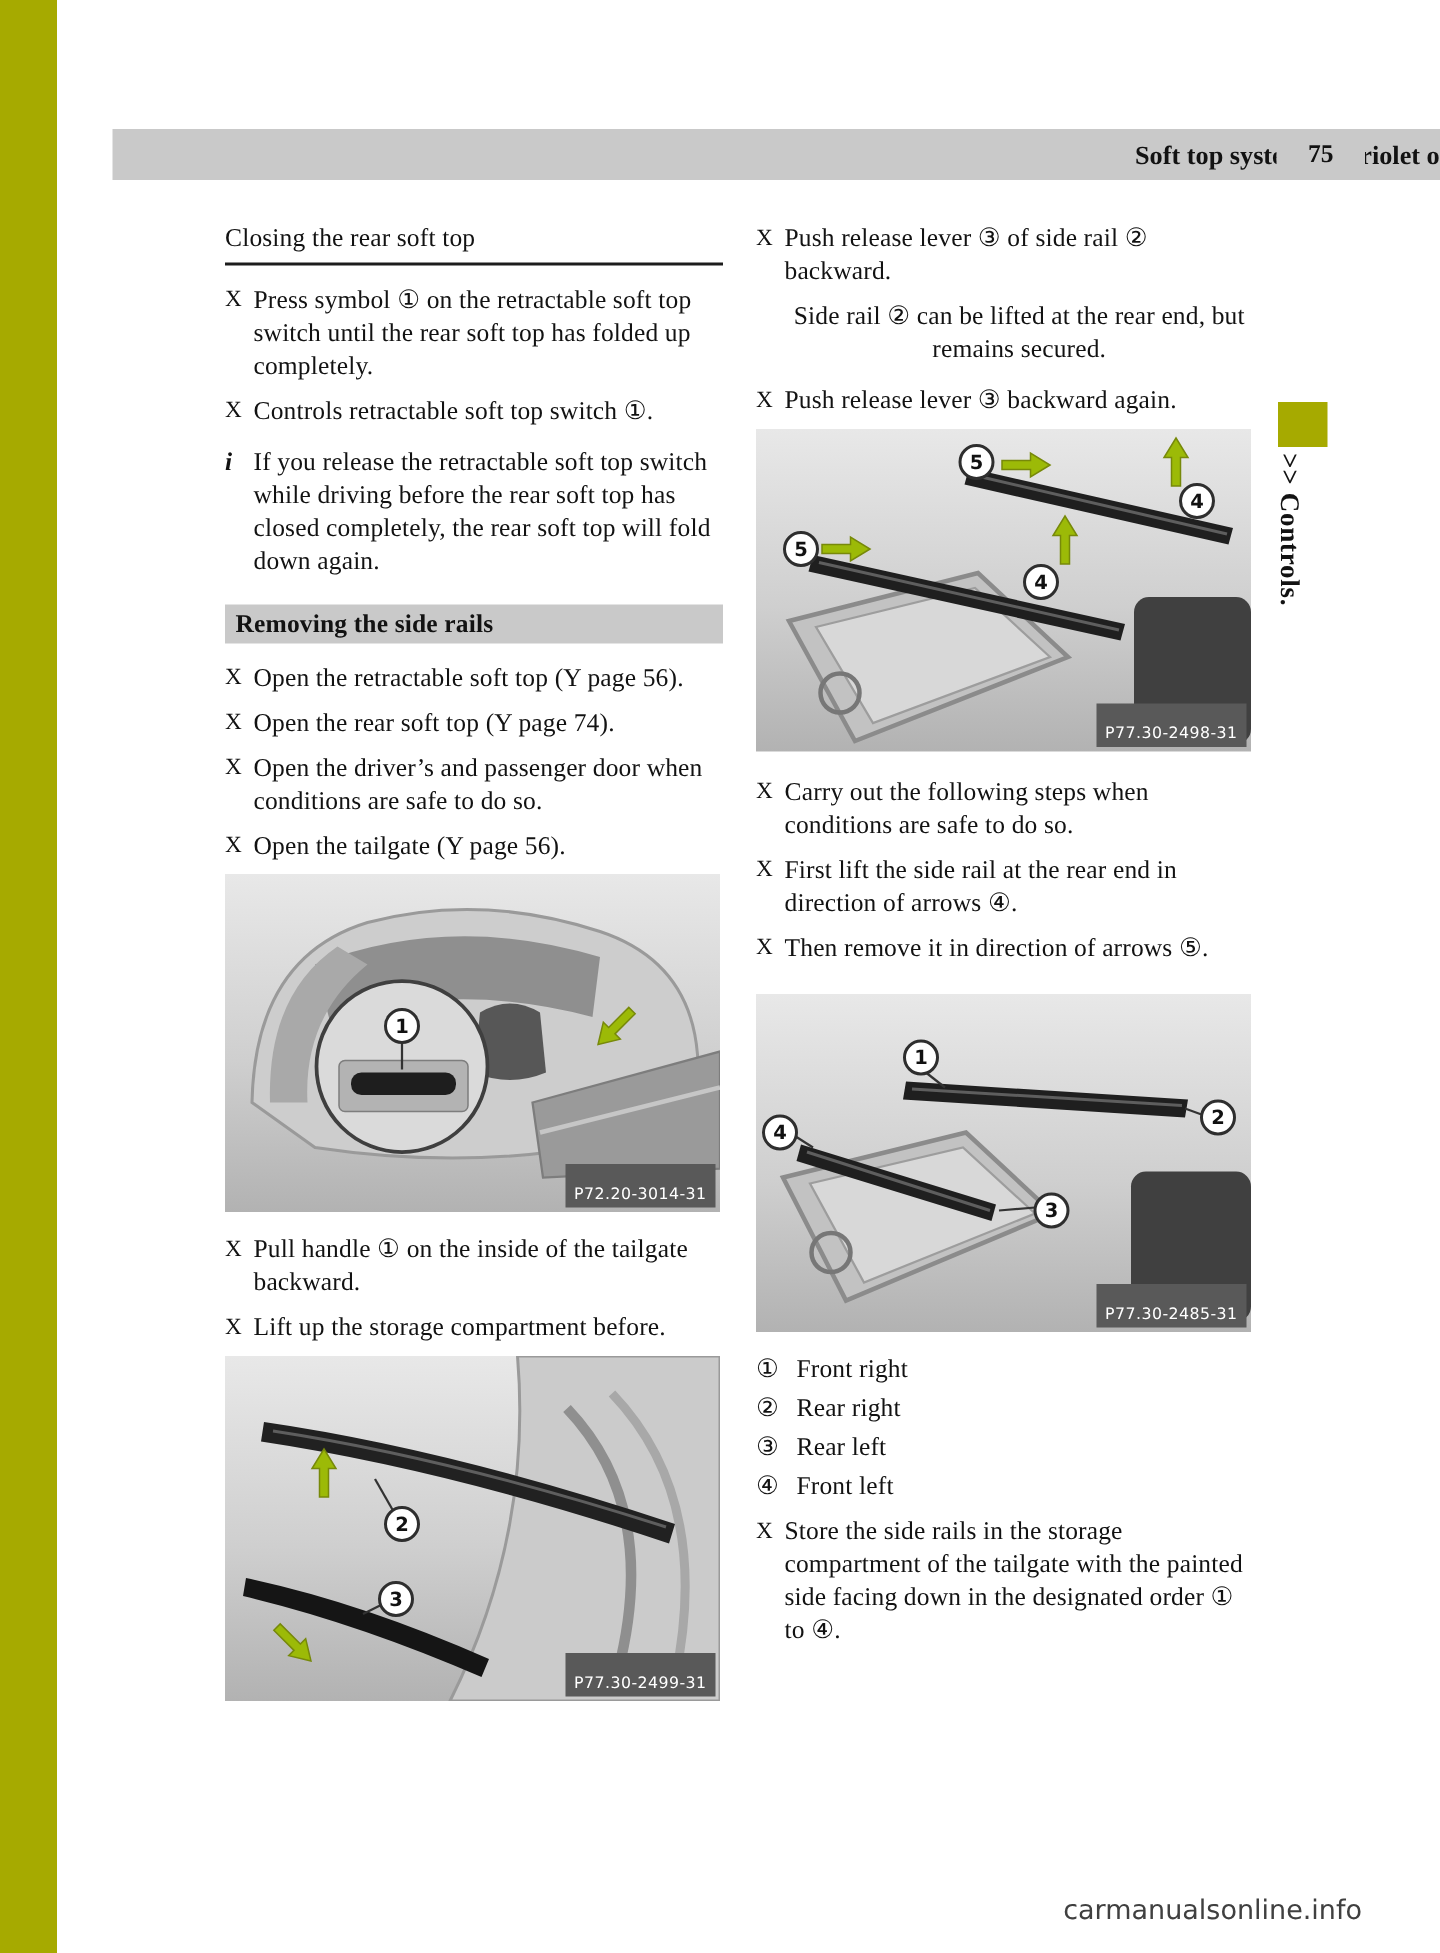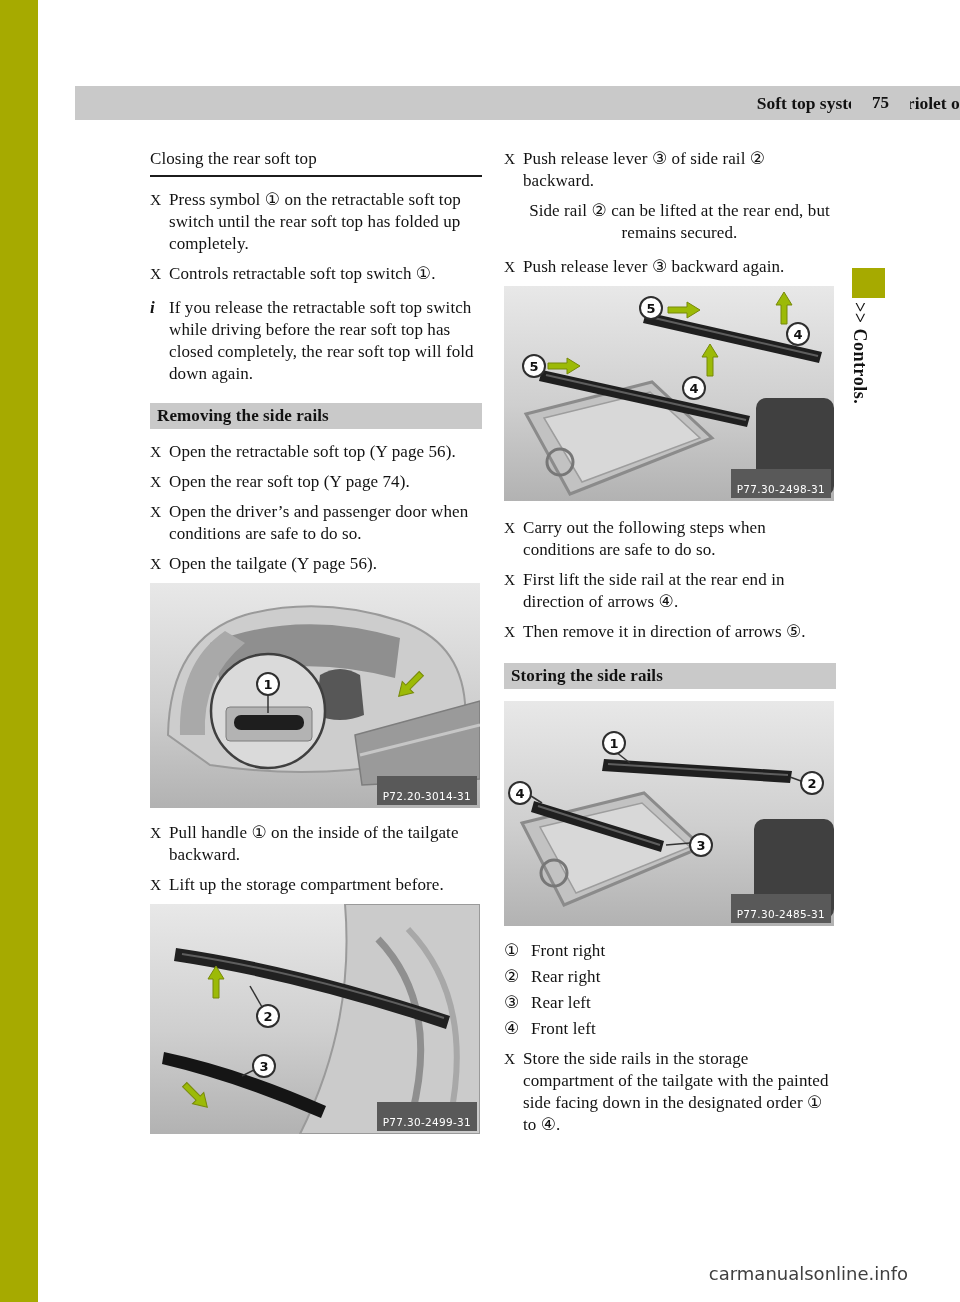--- a/index.html
+++ b/index.html
@@ -234,21 +234,20 @@
     </div>
     <div class="bullet">
       <span class="bm">X</span>
       <span class="bt">First lift the side rail at the rear end in direction of arrows ④.</span>
     </div>
     <div class="bullet" style="margin-bottom:20px">
       <span class="bm">X</span>
       <span class="bt">Then remove it in direction of arrows ⑤.</span>
     </div>
 
-    <div class="section-bar">Storing the side rails</div>
 
     <div class="figure">
       <svg viewBox="0 0 330 225" width="330" height="225">
         <rect width="330" height="225" fill="url(#photobg)"></rect>
         <path d="M18 122 L140 92 L198 146 L60 204 Z" fill="#c2c2c2" stroke="#8b8b8b" stroke-width="3"></path>
         <path d="M36 126 L138 102 L186 146 L72 192 Z" fill="#d8d8d8" stroke="#9d9d9d" stroke-width="1.5"></path>
         <circle cx="50" cy="172" r="13" fill="none" stroke="#777" stroke-width="3"></circle>
         <rect x="250" y="118" width="80" height="100" rx="10" fill="#404040"></rect>
         <path d="M100 58 L288 70 L286 82 L98 70 Z" fill="#1f1f1f"></path>
         <line x1="104" y1="63" x2="284" y2="74" stroke="#5e5e5e" stroke-width="2"></line>

